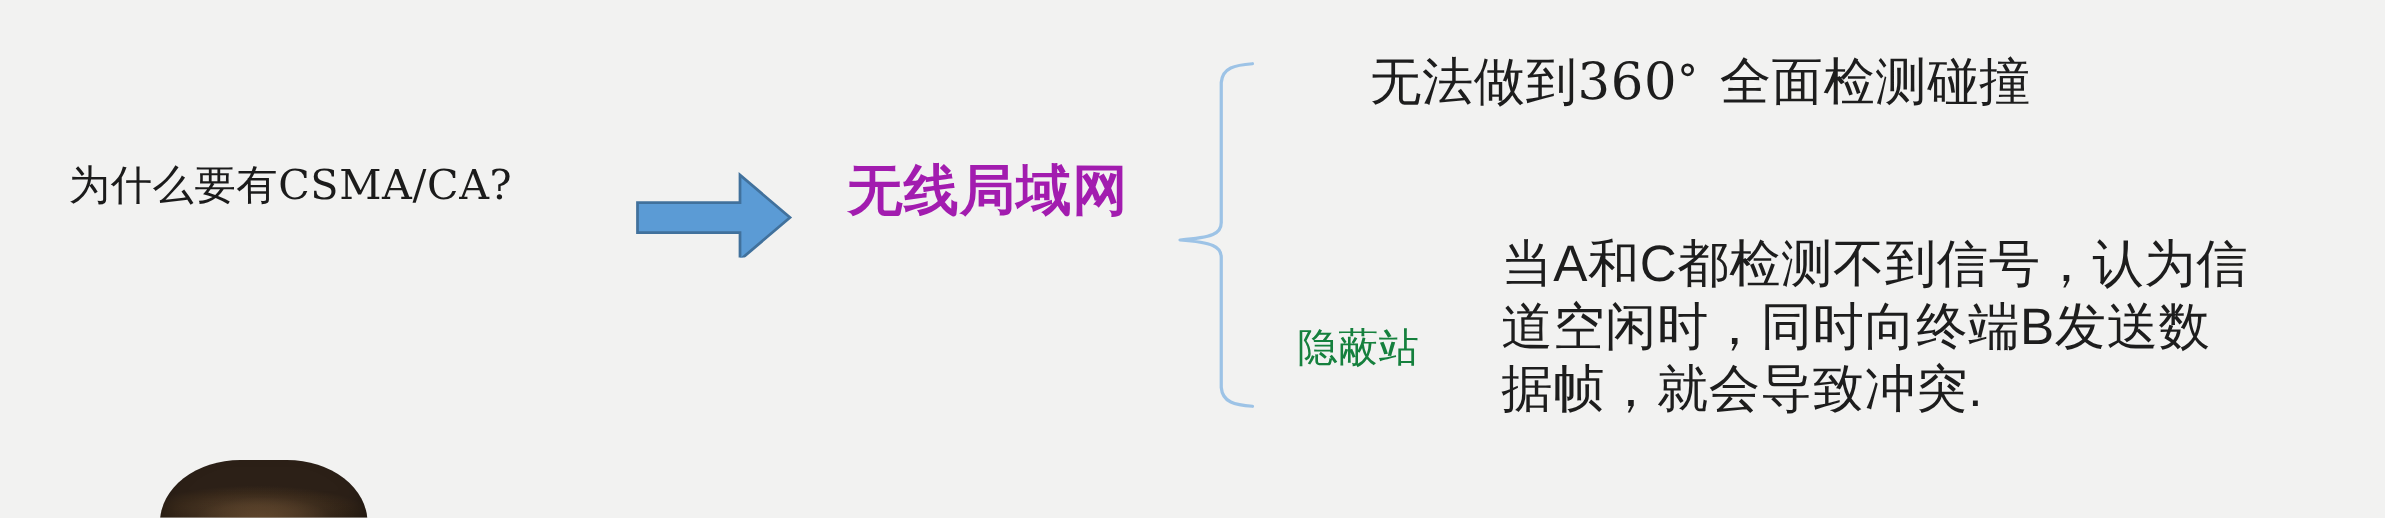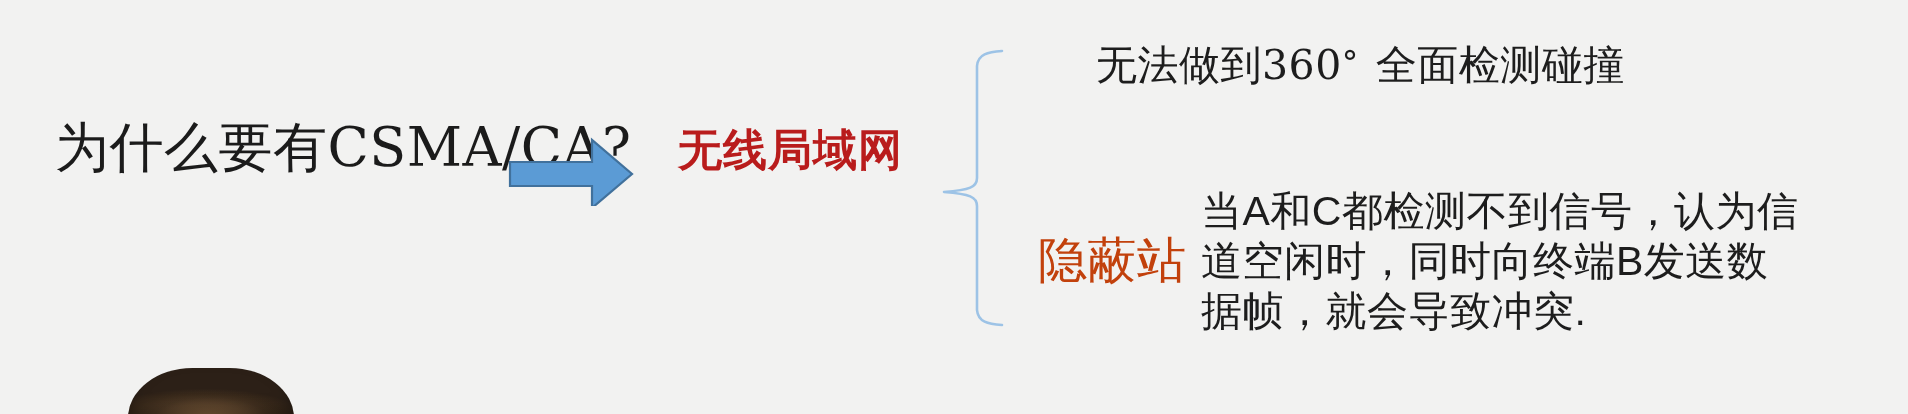--- a/index.html
+++ b/index.html
@@ -19,21 +19,21 @@
     height: 414px;
     background: #f2f2f1;
   }
 
   
   .question {
     position: absolute;
     left: 55px;
     top: 122px;
     font-family: "DejaVu Serif", "Liberation Serif", serif;
-    font-size: 54px;
+    font-size: 33px;
     line-height: 52px;
     color: #1b1b1b;
     letter-spacing: 0.5px;
     white-space: nowrap;
   }
 
   
   .arrow-wrap {
     position: absolute;
     left: 508px;
@@ -41,25 +41,25 @@
     width: 128px;
     height: 78px;
   }
   .arrow-wrap svg { display: block; }
 
   
   .wlan {
     position: absolute;
     left: 678px;
     top: 126px;
-    font-family: Liberation Mono, monospace;
+    font-family: Liberation Serif, serif;
     font-size: 44px;
     line-height: 54px;
     font-weight: bold;
-    color: #b91c1c;
+    color: #a21caf;
     letter-spacing: 1px;
     white-space: nowrap;
   }
 
   
   .brace {
     position: absolute;
     left: 940px;
     top: 48px;
     width: 70px;
@@ -79,25 +79,25 @@
     white-space: nowrap;
     letter-spacing: 0.5px;
   }
   .deg { font-size: 33px; vertical-align: 4px; }
   .gap { display: inline-block; width: 17px; }
 
   
   .branch-two-label {
     position: absolute;
     left: 1038px;
-    top: 235px;
+    top: 252px;
     font-family: "DejaVu Serif", "Liberation Serif", serif;
-    font-size: 49px;
+    font-size: 32px;
     line-height: 52px;
-    color: #c2410c;
+    color: #15803d;
     white-space: nowrap;
     letter-spacing: 0.5px;
   }
 
   
   .branch-two-body {
     position: absolute;
     left: 1201px;
     top: 186px;
     font-family: Liberation Sans, sans-serif;

